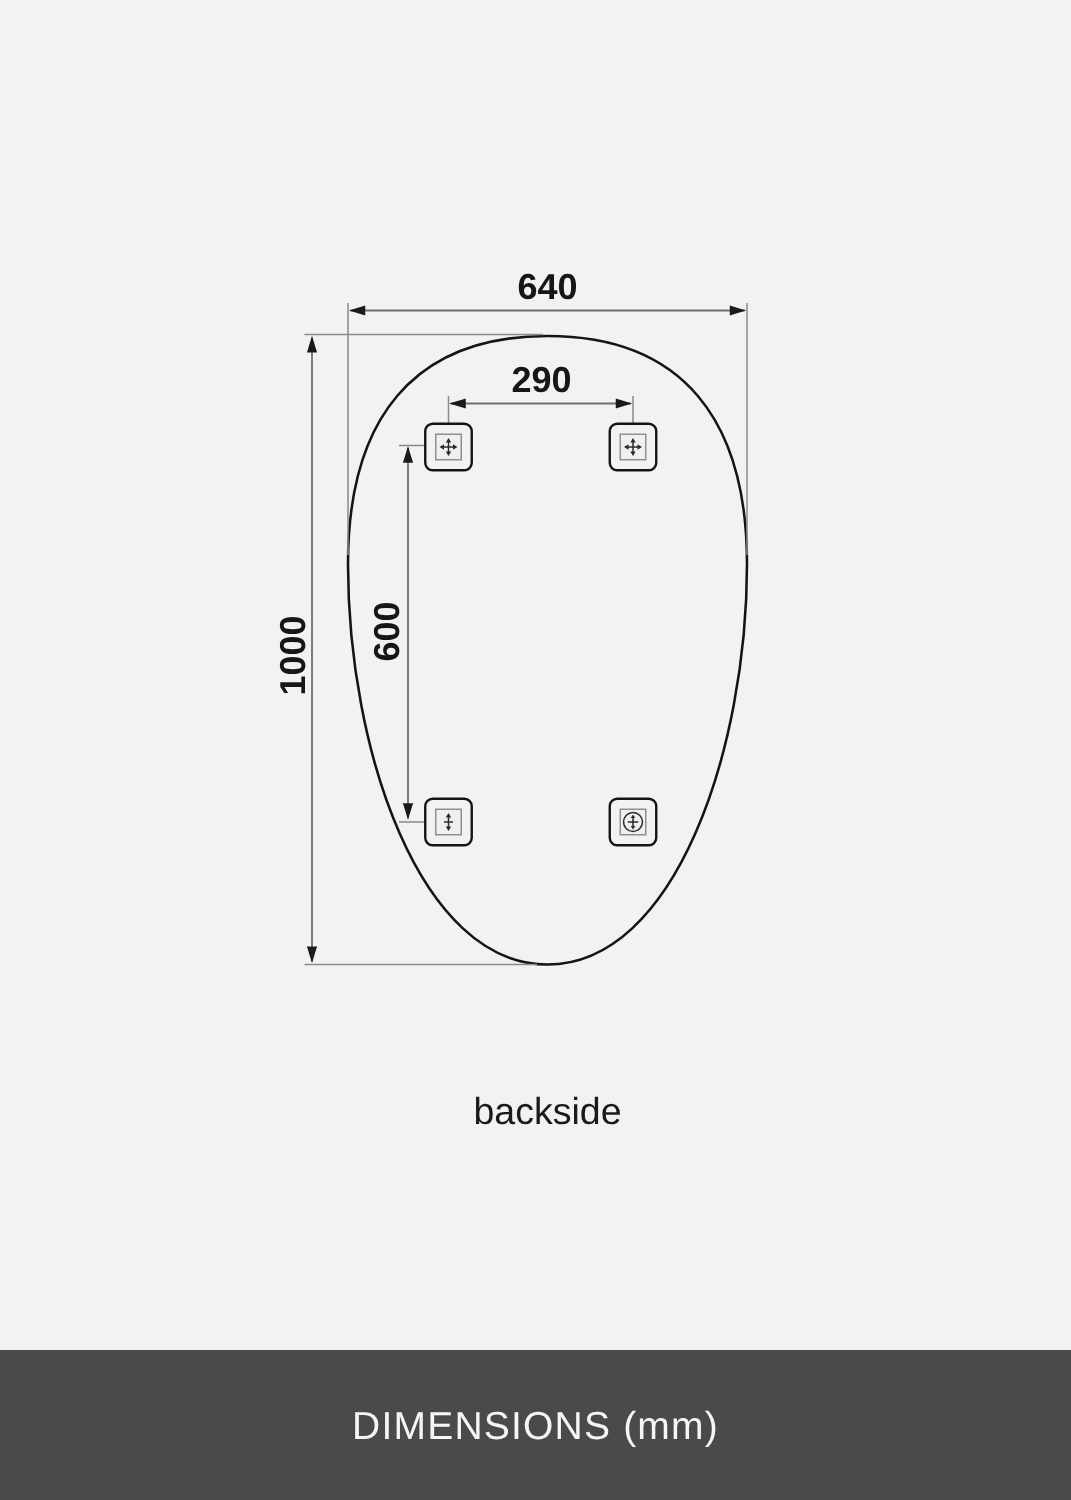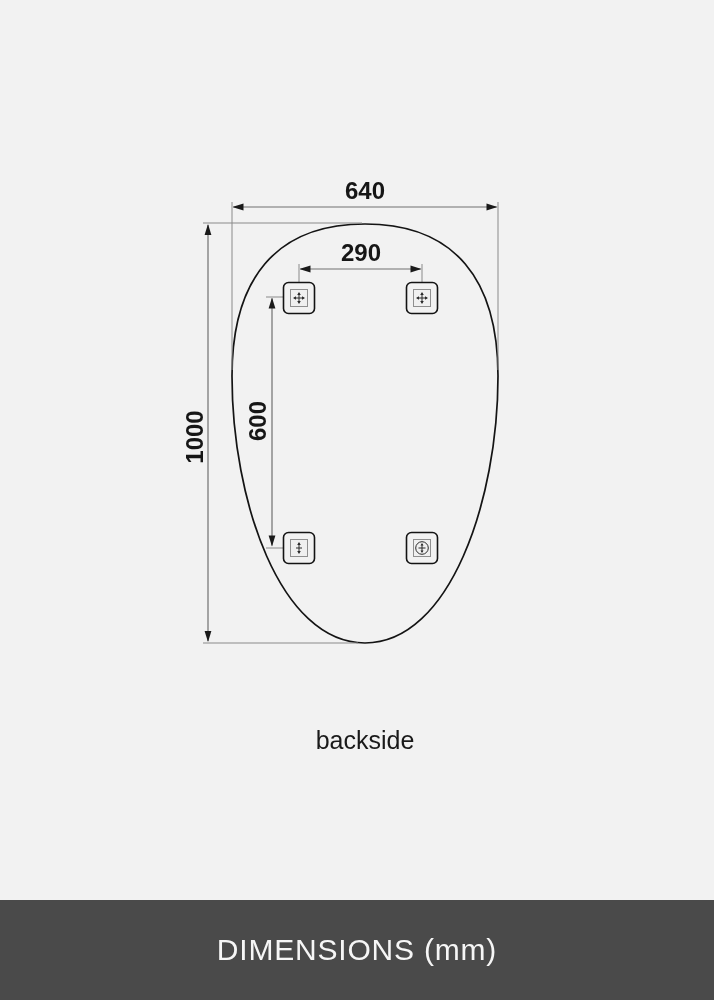--- a/index.html
+++ b/index.html
@@ -12,21 +12,21 @@
   .page{width:714px;height:1000px;display:flex;flex-direction:column;}
   .diagram-area{width:714px;height:900px;position:relative;}
   .diagram-area svg{display:block;}
   .footer{
     width:714px;height:100px;
     background:#4a4a4a;
     display:flex;align-items:center;justify-content:center;
   }
   .footer span{
     color:#f6f6f6;
-    font-size:30px;
+    font-size:26px;
     font-weight:400;
     letter-spacing:0.8px;
     text-align:center;
   }
   text{
     font-family:"Liberation Sans", sans-serif;
     fill:#161616;
   }
   .dim-label{font-size:24px;font-weight:600;}
   .caption{font-size:25px;font-weight:400;fill:#1a1a1a;}

